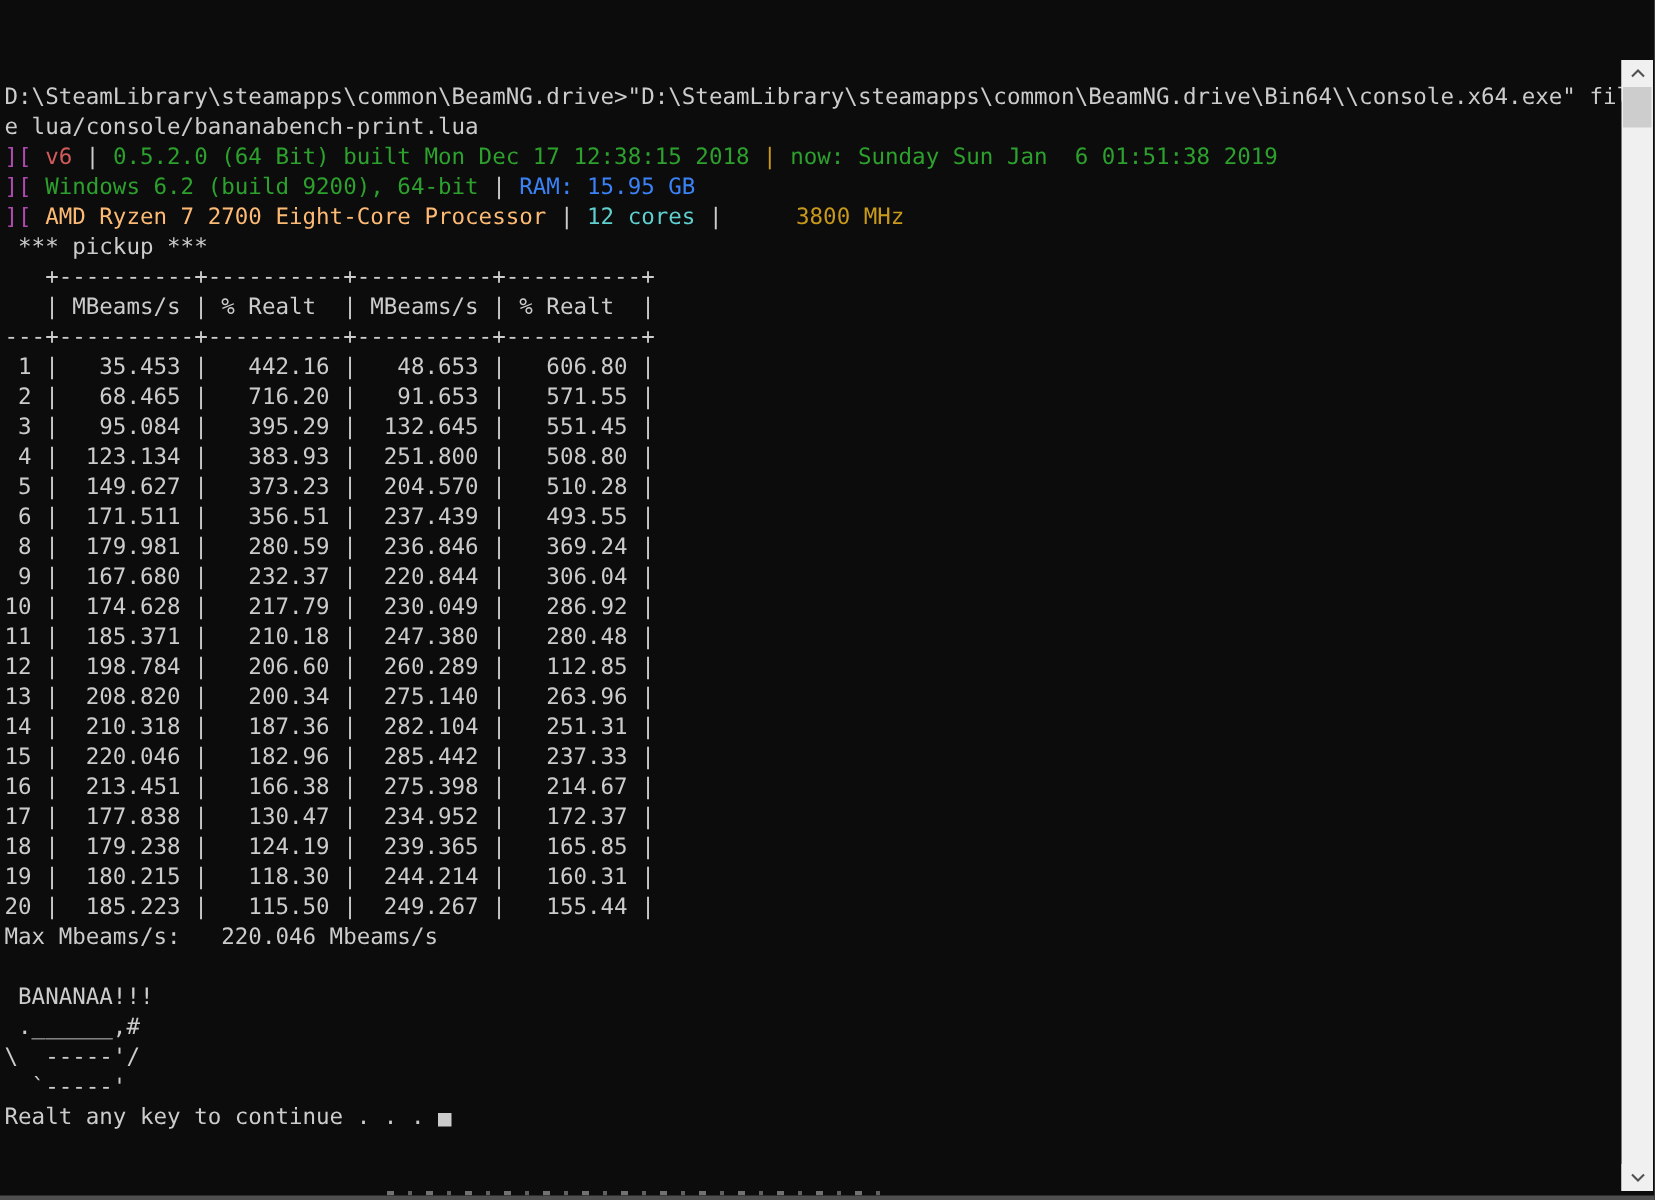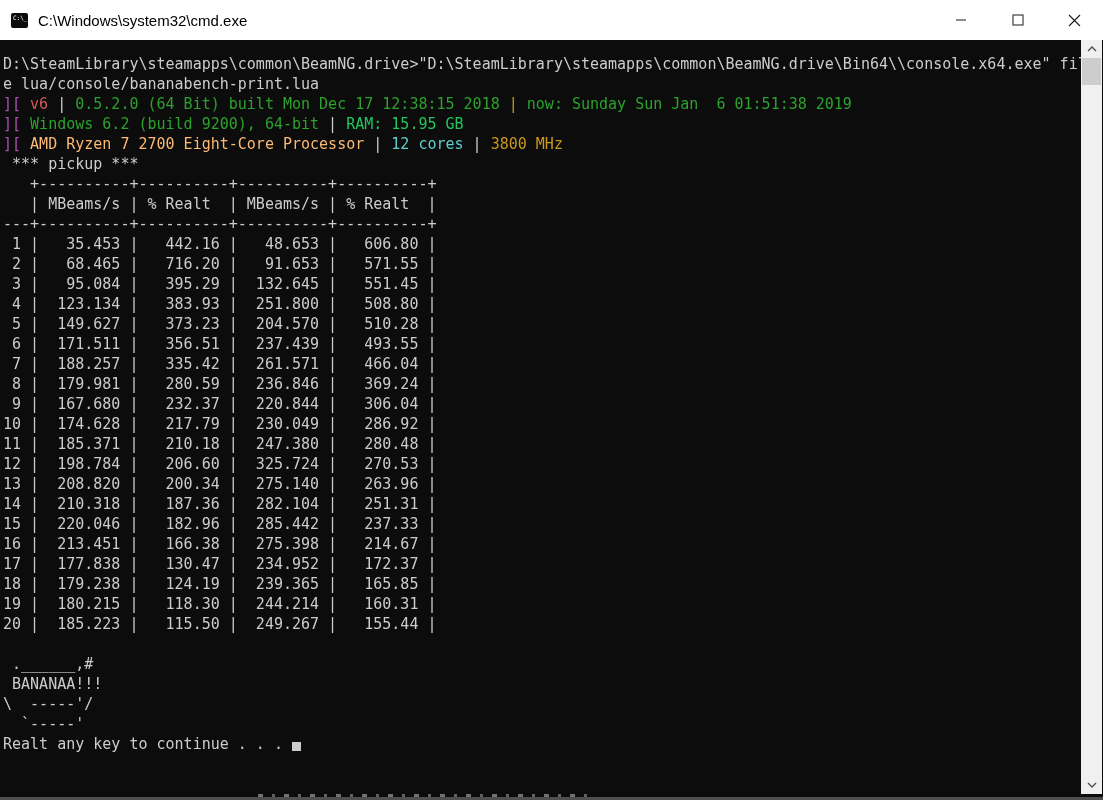--- a/index.html
+++ b/index.html
@@ -47,78 +47,56 @@
   .sb-down{bottom:0;}
   .sb-thumb{position:absolute;top:18px;left:1px;width:19px;height:27px;background:#cdcdcd;}
   
   .bottom-border{position:absolute;left:0;bottom:0;width:1103px;height:3px;background:#4f4f4f;}
 </style>
 </head>
 <body>
 
 <div class="window">
 
-  <div class="titlebar">
-    <div class="cmd-icon">C:\_</div>
-    <div class="titlebar-text">C:\Windows\system32\cmd.exe</div>
-    <div class="controls">
-      <button class="ctl-btn">
-        <svg width="12" height="12" viewBox="0 0 12 12">
-            <line x1="1" y1="6" x2="11" y2="6" stroke="#1a1a1a" stroke-width="1"></line>
-          </svg>
-      </button>
-      <button class="ctl-btn">
-        <svg width="12" height="12" viewBox="0 0 12 12">
-            <rect x="1" y="1" width="10" height="10" fill="none" stroke="#1a1a1a" stroke-width="1"></rect>
-          </svg>
-      </button>
-      <button class="ctl-btn">
-        <svg width="13" height="13" viewBox="0 0 13 13">
-            <line x1="1" y1="1" x2="12" y2="12" stroke="#1a1a1a" stroke-width="1.1"></line>
-            <line x1="12" y1="1" x2="1" y2="12" stroke="#1a1a1a" stroke-width="1.1"></line>
-          </svg>
-      </button>
-    </div>
-  </div>
 
   <div class="console-area">
     <div class="console-text">
       <div>
           <div class="line"><span>D:\SteamLibrary\steamapps\common\BeamNG.drive&gt;"D:\SteamLibrary\steamapps\common\BeamNG.drive\Bin64\\console.x64.exe" fil</span></div>
           <div class="line"><span>e lua/console/bananabench-print.lua</span></div>
           <div class="line"><span style="color: rgb(176, 74, 176);">][</span><span> </span><span style="color: rgb(209, 91, 91);">v6</span><span> | </span><span style="color: rgb(45, 161, 45);">0.5.2.0 (64 Bit) built Mon Dec 17 12:38:15 2018</span><span> </span><span style="color: rgb(201, 153, 27);">|</span><span> </span><span style="color: rgb(45, 161, 45);">now: Sunday Sun Jan  6 01:51:38 2019</span></div>
-          <div class="line"><span style="color: rgb(176, 74, 176);">][</span><span> </span><span style="color: rgb(45, 161, 45);">Windows 6.2 (build 9200), 64-bit</span><span> | </span><span style="color: #22c55e;">RAM: 15.95 GB</span></div>
-          <div class="line"><span style="color: rgb(176, 74, 176);">][</span><span> </span><span style="color: #fdba74;">AMD Ryzen 7 2700 Eight-Core Processor</span><span> | </span><span style="color: rgb(95, 207, 207);">12 cores</span><span> | </span><span style="color: rgb(201, 153, 27);">3800 MHz</span></div>
+          <div class="line"><span style="color: rgb(176, 74, 176);">][</span><span> </span><span style="color: rgb(45, 161, 45);">Windows 6.2 (build 9200), 64-bit</span><span> | </span><span style="color: #3b82f6;">RAM: 15.95 GB</span></div>
+          <div class="line"><span style="color: rgb(176, 74, 176);">][</span><span> </span><span style="color: #fdba74;">AMD Ryzen 7 2700 Eight-Core Processor</span><span> | </span><span style="color: rgb(95, 207, 207);">12 cores</span><span> | </span><span style="color: rgb(201, 153, 27); margin-left: 40px;">3800 MHz</span></div>
           <div class="line"><span> *** pickup ***</span></div>
           <div class="line"><span>   +----------+----------+----------+----------+</span></div>
           <div class="line"><span>   | MBeams/s | % Realt  | MBeams/s | % Realt  |</span></div>
           <div class="line"><span>---+----------+----------+----------+----------+</span></div>
           <div class="line"><span> 1 |   35.453 |   442.16 |   48.653 |   606.80 |</span></div>
           <div class="line"><span> 2 |   68.465 |   716.20 |   91.653 |   571.55 |</span></div>
           <div class="line"><span> 3 |   95.084 |   395.29 |  132.645 |   551.45 |</span></div>
           <div class="line"><span> 4 |  123.134 |   383.93 |  251.800 |   508.80 |</span></div>
           <div class="line"><span> 5 |  149.627 |   373.23 |  204.570 |   510.28 |</span></div>
           <div class="line"><span> 6 |  171.511 |   356.51 |  237.439 |   493.55 |</span></div>
-          <div class="line"><span> 7 |  188.257 |   335.42 |  261.571 |   466.04 |</span></div>
           <div class="line"><span> 8 |  179.981 |   280.59 |  236.846 |   369.24 |</span></div>
           <div class="line"><span> 9 |  167.680 |   232.37 |  220.844 |   306.04 |</span></div>
           <div class="line"><span>10 |  174.628 |   217.79 |  230.049 |   286.92 |</span></div>
           <div class="line"><span>11 |  185.371 |   210.18 |  247.380 |   280.48 |</span></div>
-          <div class="line"><span>12 |  198.784 |   206.60 |  325.724 |   270.53 |</span></div>
+          <div class="line"><span>12 |  198.784 |   206.60 |  260.289 |   112.85 |</span></div>
           <div class="line"><span>13 |  208.820 |   200.34 |  275.140 |   263.96 |</span></div>
           <div class="line"><span>14 |  210.318 |   187.36 |  282.104 |   251.31 |</span></div>
           <div class="line"><span>15 |  220.046 |   182.96 |  285.442 |   237.33 |</span></div>
           <div class="line"><span>16 |  213.451 |   166.38 |  275.398 |   214.67 |</span></div>
           <div class="line"><span>17 |  177.838 |   130.47 |  234.952 |   172.37 |</span></div>
           <div class="line"><span>18 |  179.238 |   124.19 |  239.365 |   165.85 |</span></div>
           <div class="line"><span>19 |  180.215 |   118.30 |  244.214 |   160.31 |</span></div>
           <div class="line"><span>20 |  185.223 |   115.50 |  249.267 |   155.44 |</span></div>
+          <div class="line"><span>Max Mbeams/s:   220.046 Mbeams/s</span></div>
           <div class="line"><span></span></div>
+          <div class="line"><span> BANANAA!!!</span></div>
           <div class="line"><span> .______,#</span></div>
-          <div class="line"><span> BANANAA!!!</span></div>
           <div class="line"><span>\  -----'/</span></div>
           <div class="line"><span>  `-----'</span></div>
         </div>
       <div class="line"><span>Realt any key to continue . . . </span><span class="cursor"></span></div>
     </div>
     <div class="fragments"></div>
   </div>
 
   <div class="scrollbar">
     <button class="sb-btn sb-up">

